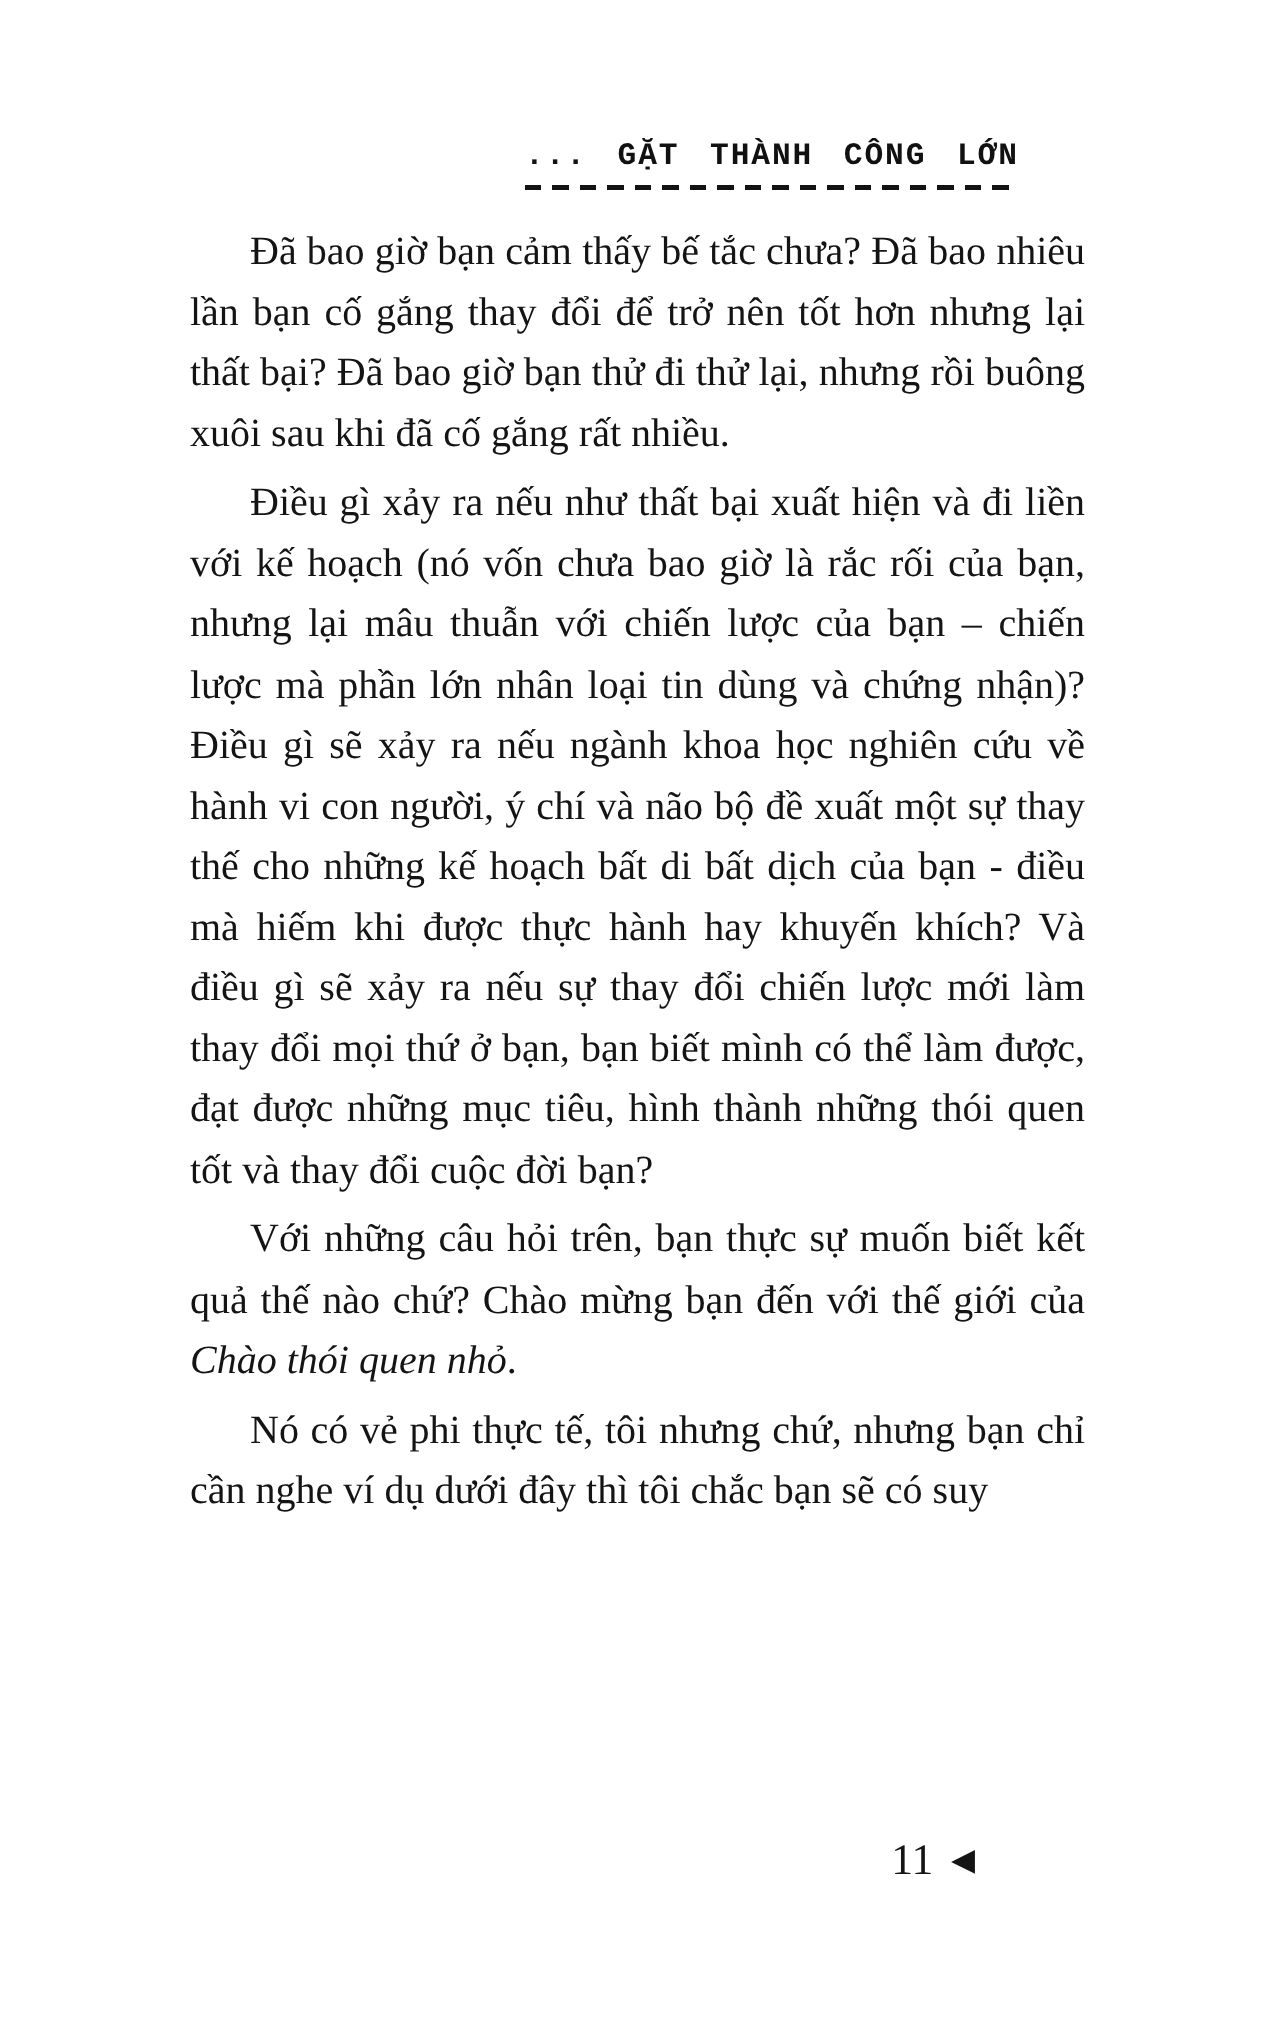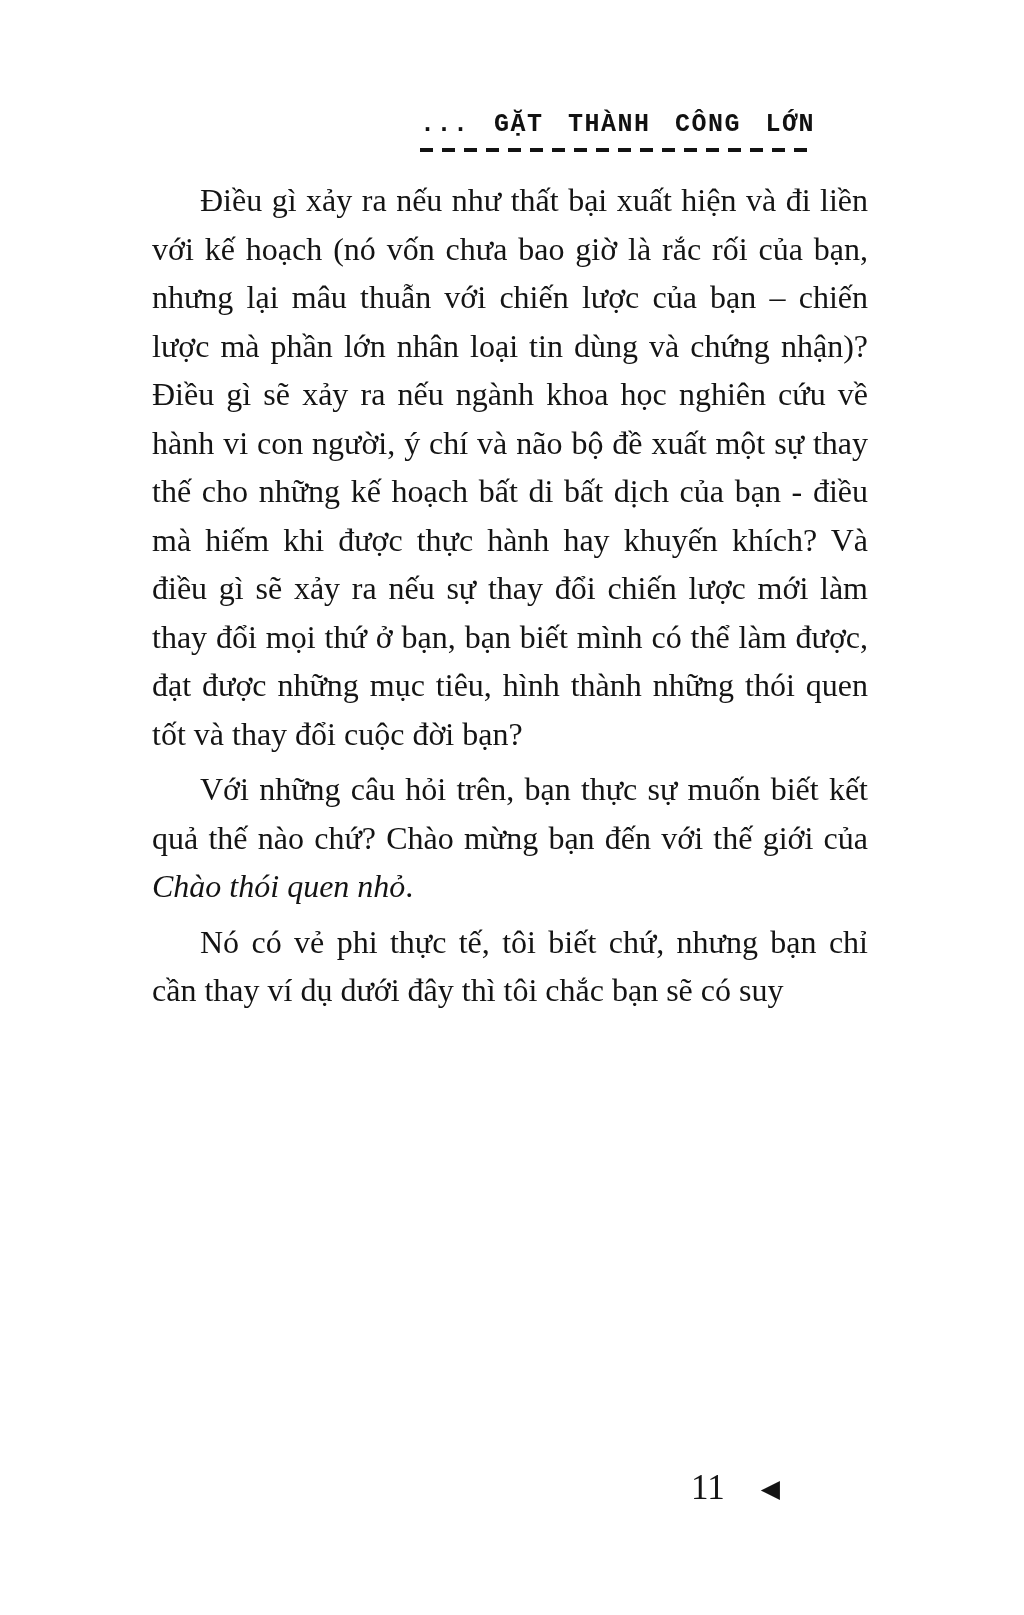--- a/index.html
+++ b/index.html
@@ -59,21 +59,21 @@
     font-style: italic;
   }
 
   
   .footer {
     position: absolute;
     top: 1468px;
     right: 156px;
     display: flex;
     align-items: center;
-    gap: 36px;
+    gap: 14px;
   }
   .page-number {
     font-size: 35px;
     color: #141414;
   }
   .nav-triangle {
     font-size: 25px;
     color: #141414;
     line-height: 1;
   }
@@ -83,27 +83,30 @@
 
 <div class="page">
 
   <header class="running-header">
     <div class="title">... GẶT THÀNH CÔNG LỚN</div>
     <div class="dashed-rule"></div>
   </header>
 
   <main class="body-text">
     <p class="para">
+      <span>Đã bao giờ bạn cảm thấy bế tắc chưa? Đã bao nhiêu lần bạn cố gắng thay đổi để trở nên tốt hơn nhưng lại thất bại? Đã bao giờ bạn thử đi thử lại, nhưng rồi buông xuôi sau khi đã cố gắng rất nhiều.</span>
+    </p>
+    <p class="para">
       <span>Điều gì xảy ra nếu như thất bại xuất hiện và đi liền với kế hoạch (nó vốn chưa bao giờ là rắc rối của bạn, nhưng lại mâu thuẫn với chiến lược của bạn – chiến lược mà phần lớn nhân loại tin dùng và chứng nhận)? Điều gì sẽ xảy ra nếu ngành khoa học nghiên cứu về hành vi con người, ý chí và não bộ đề xuất một sự thay thế cho những kế hoạch bất di bất dịch của bạn - điều mà hiếm khi được thực hành hay khuyến khích? Và điều gì sẽ xảy ra nếu sự thay đổi chiến lược mới làm thay đổi mọi thứ ở bạn, bạn biết mình có thể làm được, đạt được những mục tiêu, hình thành những thói quen tốt và thay đổi cuộc đời bạn?</span>
     </p>
     <p class="para">
       <span>Với những câu hỏi trên, bạn thực sự muốn biết kết quả thế nào chứ? Chào mừng bạn đến với thế giới của </span><span class="italic">Chào thói quen nhỏ</span><span>.</span>
     </p>
     <p class="para">
-      <span>Nó có vẻ phi thực tế, tôi biết chứ, nhưng bạn chỉ cần thay ví dụ dưới đây thì tôi chắc bạn sẽ có suy</span>
+      <span>Nó có vẻ phi thực tế, tôi nhưng chứ, nhưng bạn chỉ cần nghe ví dụ dưới đây thì tôi chắc bạn sẽ có suy</span>
     </p>
   </main>
 
   <footer class="footer">
     <span class="page-number">11</span>
     <span class="nav-triangle">◀</span>
   </footer>
 
 </div>
 

